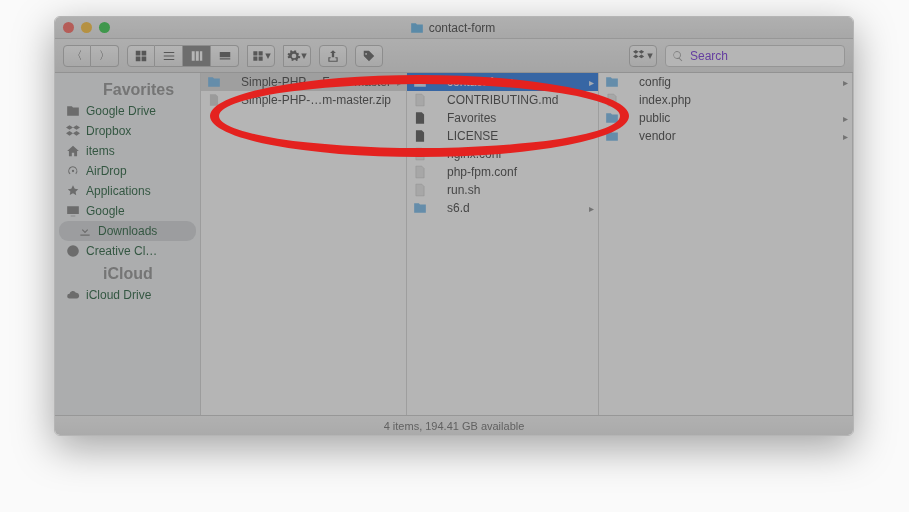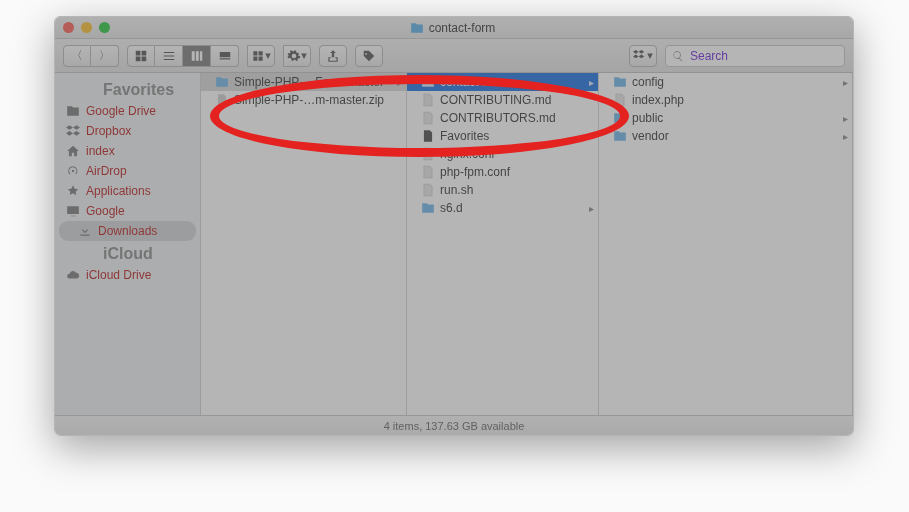--- a/index.html
+++ b/index.html
@@ -23,27 +23,27 @@
   .btn-group .tbtn:first-child{border-radius:4px 0 0 4px;} .btn-group .tbtn:last-child{border-radius:0 4px 4px 0;} .btn-group .tbtn+.tbtn{border-left:none;}
   .tbtn.solo{border-radius:4px;}
   .tbtn.active{background:#7d7d7d; color:#fff;}
   .spacer{flex:1;}
   .search { display:flex; align-items:center; gap:6px; background:#fff; border:1px solid #c5c5c5; border-radius:4px; height:22px; width:180px; padding:0 6px; color:#6d28d9; font-size:12px;}
   .search svg{width:12px;height:12px;fill:#9b9b9b;}
   
   .body { flex:1; display:flex; background:#fff; }
   .sidebar { width:146px; background:#eef1f3; border-right:1px solid #d2d2d2; padding-top:4px; font-size:12px;}
   .side-header{ color:#8a8a8a; font-size:16px; padding:4px 10px 2px; font-weight:600;margin-left:38px;}
-  .side-item{ display:flex; align-items:center; gap:6px; padding:3px 10px; color:#b91c1c; cursor:default;}
+  .side-item{ display:flex; align-items:center; gap:6px; padding:3px 10px; color:#14532d; cursor:default;}
   .side-item.selected{ background:#d2d4d7; border-radius:9px; margin:0 4px; padding:3px 18px;}
   .side-item .sicon{width:15px; display:flex; justify-content:center; color:#7a7a7a; font-size:12px;}
   .columns { flex:1; display:flex; }
   .col { border-right:1px solid #d6d6d6; overflow:hidden; font-size:12px; color:#333; }
   .col1{width:206px;} .col2{width:192px;} .col3{flex:1;text-align:right;}
-  .row{ display:flex; align-items:center; gap:5px; height:18px; padding:0 14px; white-space:nowrap; position:relative;}
+  .row{ display:flex; align-items:center; gap:20px; height:18px; padding:0 6px; white-space:nowrap; position:relative;}
   .row.sel-grey{ background:#d7d7d7; }
   .row.sel-blue{ background:#1a6fe0; color:#fff; }
   .row .chev{ position:absolute; right:4px; font-size:10px; color:#888;}
   .row.sel-blue .chev{color:#e0ecfb;}
   .ficon{ width:14px; height:14px; display:inline-flex; align-items:center; justify-content:center; font-size:11px;}
   .file-icon{color:#bcbcbc;}
   .statusbar{ height:20px; border-top:1px solid #c9c9c9; background:linear-gradient(#f7f7f7,#ececec); font-size:11px; color:#666; display:flex; align-items:center; justify-content:center;}
   
   .dim { position:absolute; inset:0; background:rgba(90,90,90,0.45); pointer-events:none; }
   
@@ -155,21 +155,21 @@
             </svg>
           </span>
           <span>Dropbox</span>
         </div>
         <div class="side-item">
           <span class="sicon">
             <svg viewBox="0 0 24 24" class="icon">
               <path fill="currentColor" d="M12 3l10 9h-3v9h-5v-6H10v6H5v-9H2z"></path>
             </svg>
           </span>
-          <span>index</span>
+          <span>items</span>
         </div>
         <div class="side-item">
           <span class="sicon">
             <svg viewBox="0 0 24 24" class="icon">
               <path fill="currentColor" d="M12 4a8 8 0 00-5.7 13.7l1.4-1.4A6 6 0 1116 16l1.4 1.4A8 8 0 0012 4zm0 6a2 2 0 100 4 2 2 0 000-4z"></path>
             </svg>
           </span>
           <span>AirDrop</span>
         </div>
         <div class="side-item">
@@ -188,20 +188,28 @@
           </span>
           <span>Google</span>
         </div>
         <div class="side-item selected">
           <span class="sicon">
             <svg viewBox="0 0 24 24" class="icon">
               <path fill="currentColor" d="M12 3v10l4-4 1.4 1.4L12 16 6.6 10.4 8 9l4 4V3zM4 18h16v2H4z"></path>
             </svg>
           </span>
           <span>Downloads</span>
+        </div>
+        <div class="side-item">
+          <span class="sicon">
+            <svg viewBox="0 0 24 24" class="icon">
+              <path fill="currentColor" d="M12 2a10 10 0 100 20 10 10 0 000-20z"></path>
+            </svg>
+          </span>
+          <span>Creative Cl…</span>
         </div>
         <div class="side-header">iCloud</div>
         <div class="side-item">
           <span class="sicon">
             <svg viewBox="0 0 24 24" class="icon">
               <path fill="currentColor" d="M6 18a4 4 0 010-8 6 6 0 0111-2 5 5 0 011 10z"></path>
             </svg>
           </span>
           <span>iCloud Drive</span>
         </div>
@@ -238,36 +246,36 @@
           </div>
           <div class="row">
             <span class="ficon file-icon">
               <svg viewBox="0 0 24 24" class="icon">
                 <path fill="#e6e6e6" stroke="#bcbcbc" d="M5 2h10l4 4v16H5z"></path>
               </svg>
             </span>
             <span>CONTRIBUTING.md</span>
           </div>
           <div class="row">
-            <span class="ficon file-icon">
-              <svg viewBox="0 0 24 24" class="icon">
-                <path fill="#e6e6e6" stroke="#bcbcbc" d="M5 2h10l4 4v16H5z"></path>
-              </svg>
-            </span>
-            <span>CONTRIBUTORS.md</span>
-          </div>
-          <div class="row">
             <span class="ficon">
               <svg viewBox="0 0 24 24" class="icon">
                 <path fill="#4a4a4a" d="M5 2h10l4 4v16H5z"></path>
               </svg>
             </span>
             <span>Favorites</span>
           </div>
           <div class="row">
+            <span class="ficon">
+              <svg viewBox="0 0 24 24" class="icon">
+                <path fill="#4a4a4a" d="M5 2h10l4 4v16H5z"></path>
+              </svg>
+            </span>
+            <span>LICENSE</span>
+          </div>
+          <div class="row">
             <span class="ficon file-icon">
               <svg viewBox="0 0 24 24" class="icon">
                 <path fill="#e6e6e6" stroke="#bcbcbc" d="M5 2h10l4 4v16H5z"></path>
               </svg>
             </span>
             <span>nginx.conf</span>
           </div>
           <div class="row">
             <span class="ficon file-icon">
               <svg viewBox="0 0 24 24" class="icon">
@@ -328,19 +336,19 @@
               </svg>
             </span>
             <span>vendor</span>
             <span class="chev">▸</span>
           </div>
         </div>
     </div>
   </div>
 
   <div class="statusbar">
-    <span>4 items, 137.63 GB available</span>
+    <span>4 items, 194.41 GB available</span>
   </div>
 
   <div class="dim"></div>
 
   <div class="highlight"></div>
 </div>
 
 </body></html>

